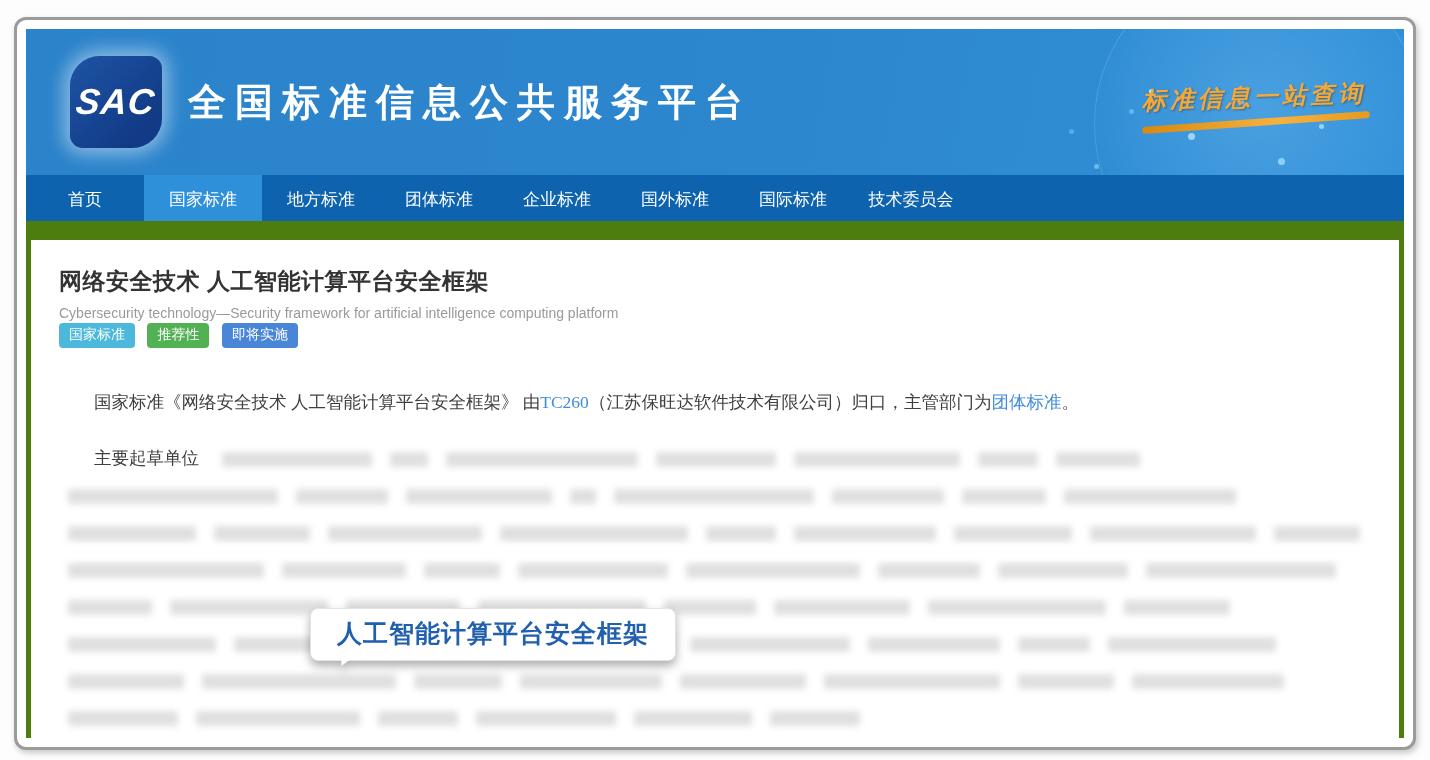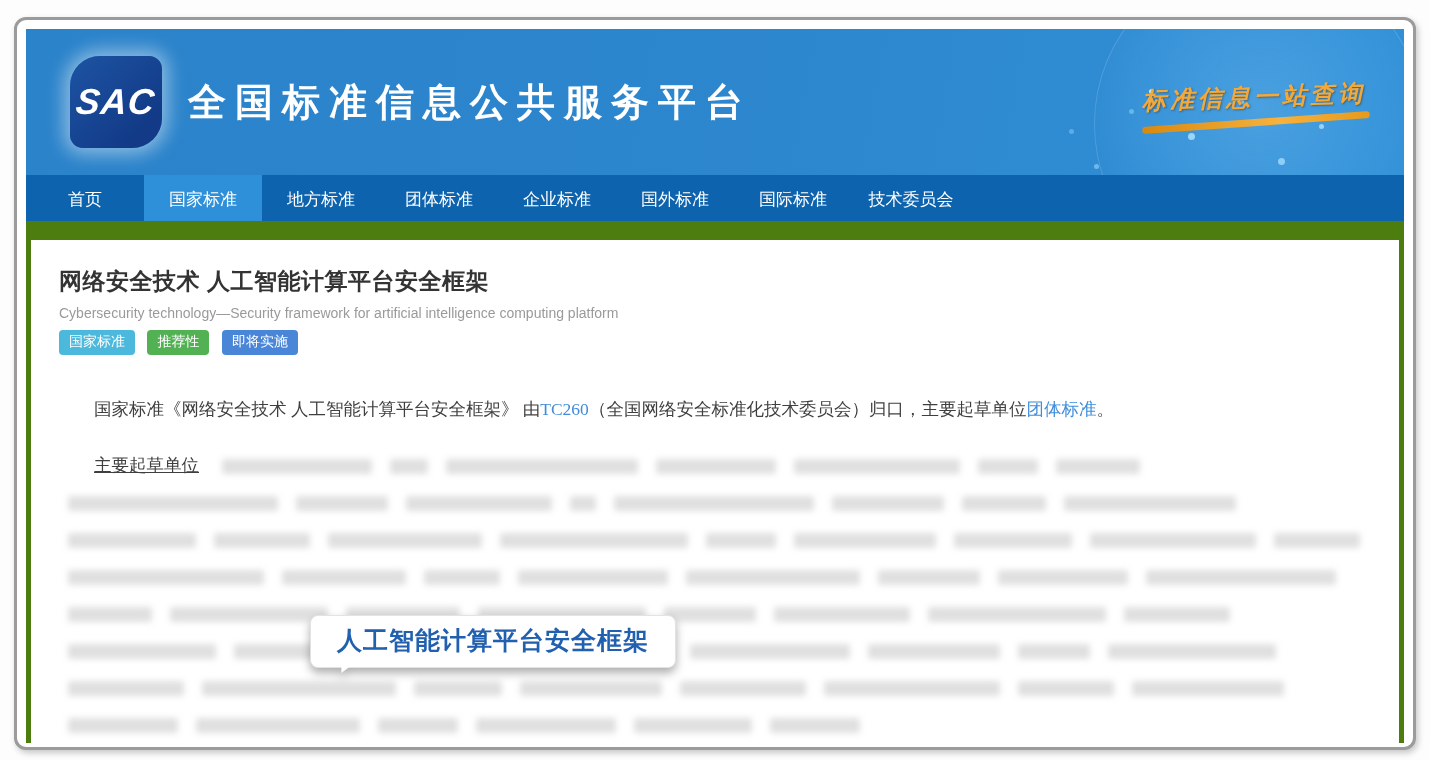--- a/index.html
+++ b/index.html
@@ -49,34 +49,34 @@
   .nav-item { min-width:118px; padding:0 10px; text-align:center; line-height:50px;
               color:#fff; font-size:17px; cursor:pointer; white-space:nowrap; }
   .nav-item.active { background:#2e90d9; }
 
   
   .band { flex:1 1 auto; background:#4d7c0f; padding:19px 5px 0 5px; display:flex; }
   .card { flex:1; background:#fff; padding:26px 28px 0 28px; overflow:hidden; }
 
   .std-title { font-size:23px; font-weight:bold; color:#333; letter-spacing:.5px; }
   .std-subtitle { margin-top:8px; font-size:14px; color:#9a9a9a; }
-  .badges { margin-top:9px; }
+  .badges { margin-top:2px; }
   .badge { display:inline-block; margin-right:8px; padding:3px 10px 4px;
            border-radius:4px; color:#fff; font-size:14px; }
   .badge-cyan  { background:#4cb9dc; }
   .badge-green { background:#52b153; }
   .badge-blue  { background:#4a86d8; }
 
   .summary { margin-top:40px; font-family:"Liberation Serif","DejaVu Serif",serif;
              font-size:17.5px; color:#3f3f3f; text-indent:2em; line-height:1.6; }
   .link { color:#3f8ddb; cursor:pointer; text-decoration:none; }
 
   .drafters { position:relative; margin-top:24px;
               font-family:"Liberation Serif","DejaVu Serif",serif;
-              font-size:17.5px; color:#3f3f3f; text-indent:2em; line-height:37px;text-decoration:underline; }
+              font-size:17.5px; color:#3f3f3f; text-indent:2em; line-height:37px; }
   .drafters-label { margin-right:14px; }
   .blur-chunk { display:inline-block; height:15px; border-radius:2px;
                 background:#e0e0e0; filter:blur(3px); margin:0 9px;
                 vertical-align:middle; }
 
   .callout { position:absolute; left:251px; top:168px; z-index:5;
              background:#fff; border:1px solid #e3e3e3; border-radius:8px;
              padding:8px 26px 10px; text-indent:0; line-height:normal;
              font-family:"Liberation Sans","DejaVu Sans",sans-serif;
              font-size:25px; font-weight:bold; color:#2160ae; letter-spacing:1px;
@@ -120,21 +120,21 @@
 
       <div class="std-title">网络安全技术 人工智能计算平台安全框架</div>
       <div class="std-subtitle">Cybersecurity technology—Security framework for artificial intelligence computing platform</div>
 
       <div class="badges">
         <span class="badge badge-cyan">国家标准</span>
         <span class="badge badge-green">推荐性</span>
         <span class="badge badge-blue">即将实施</span>
       </div>
 
-      <p class="summary"><span>国家标准《网络安全技术 人工智能计算平台安全框架》 由</span><a class="link">TC260</a><span>（全国网络安全标准化技术委员会）归口，主要起草单位</span><a class="link">团体标准</a><span>。</span></p>
+      <p class="summary"><span>国家标准《网络安全技术 人工智能计算平台安全框架》 由</span><a class="link">TC260</a><span>（江苏保旺达软件技术有限公司）归口，主管部门为</span><a class="link">团体标准</a><span>。</span></p>
 
       <div class="drafters" id="drafters">
         <span class="drafters-label">主要起草单位</span><span id="blur-area"><span class="blur-chunk" style="width: 150px;"></span><span class="blur-chunk" style="width: 38px;"></span><span class="blur-chunk" style="width: 192px;"></span><span class="blur-chunk" style="width: 120px;"></span><span class="blur-chunk" style="width: 166px;"></span><span class="blur-chunk" style="width: 60px;"></span><span class="blur-chunk" style="width: 84px;"></span><span class="blur-chunk" style="width: 210px;"></span><span class="blur-chunk" style="width: 92px;"></span><span class="blur-chunk" style="width: 146px;"></span><span class="blur-chunk" style="width: 26px;"></span><span class="blur-chunk" style="width: 200px;"></span><span class="blur-chunk" style="width: 112px;"></span><span class="blur-chunk" style="width: 84px;"></span><span class="blur-chunk" style="width: 172px;"></span><span class="blur-chunk" style="width: 128px;"></span><span class="blur-chunk" style="width: 96px;"></span><span class="blur-chunk" style="width: 154px;"></span><span class="blur-chunk" style="width: 188px;"></span><span class="blur-chunk" style="width: 70px;"></span><span class="blur-chunk" style="width: 142px;"></span><span class="blur-chunk" style="width: 118px;"></span><span class="blur-chunk" style="width: 166px;"></span><span class="blur-chunk" style="width: 86px;"></span><span class="blur-chunk" style="width: 196px;"></span><span class="blur-chunk" style="width: 124px;"></span><span class="blur-chunk" style="width: 76px;"></span><span class="blur-chunk" style="width: 150px;"></span><span class="blur-chunk" style="width: 174px;"></span><span class="blur-chunk" style="width: 102px;"></span><span class="blur-chunk" style="width: 130px;"></span><span class="blur-chunk" style="width: 190px;"></span><span class="blur-chunk" style="width: 84px;"></span><span class="blur-chunk" style="width: 158px;"></span><span class="blur-chunk" style="width: 114px;"></span><span class="blur-chunk" style="width: 168px;"></span><span class="blur-chunk" style="width: 92px;"></span><span class="blur-chunk" style="width: 136px;"></span><span class="blur-chunk" style="width: 178px;"></span><span class="blur-chunk" style="width: 106px;"></span><span class="blur-chunk" style="width: 148px;"></span><span class="blur-chunk" style="width: 122px;"></span><span class="blur-chunk" style="width: 182px;"></span><span class="blur-chunk" style="width: 98px;"></span><span class="blur-chunk" style="width: 160px;"></span><span class="blur-chunk" style="width: 132px;"></span><span class="blur-chunk" style="width: 72px;"></span><span class="blur-chunk" style="width: 168px;"></span><span class="blur-chunk" style="width: 116px;"></span><span class="blur-chunk" style="width: 194px;"></span><span class="blur-chunk" style="width: 88px;"></span><span class="blur-chunk" style="width: 142px;"></span><span class="blur-chunk" style="width: 126px;"></span><span class="blur-chunk" style="width: 176px;"></span><span class="blur-chunk" style="width: 96px;"></span><span class="blur-chunk" style="width: 152px;"></span><span class="blur-chunk" style="width: 110px;"></span><span class="blur-chunk" style="width: 164px;"></span><span class="blur-chunk" style="width: 80px;"></span><span class="blur-chunk" style="width: 140px;"></span><span class="blur-chunk" style="width: 118px;"></span><span class="blur-chunk" style="width: 90px;"></span></span>
         <div class="callout">人工智能计算平台安全框架</div>
       </div>
 
     </div>
   </div>
 </div>
 

